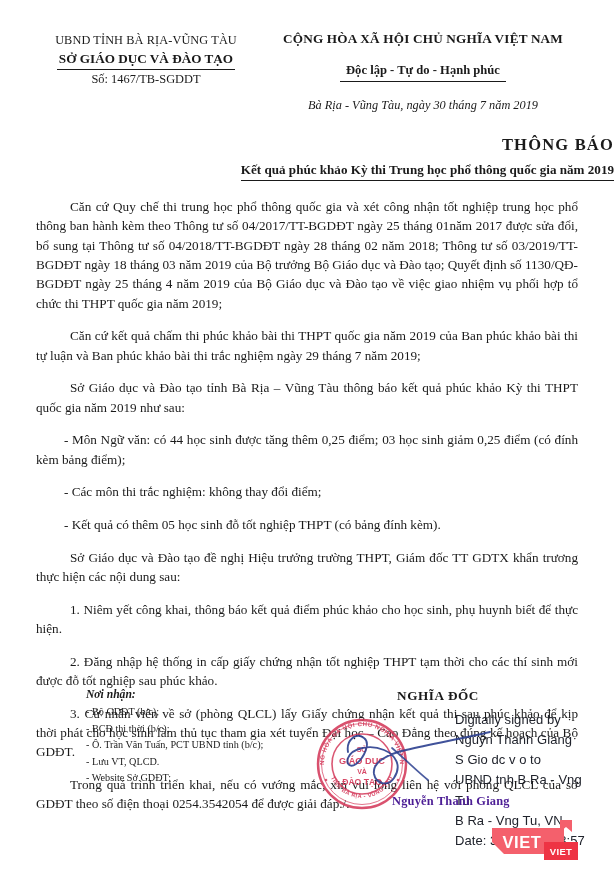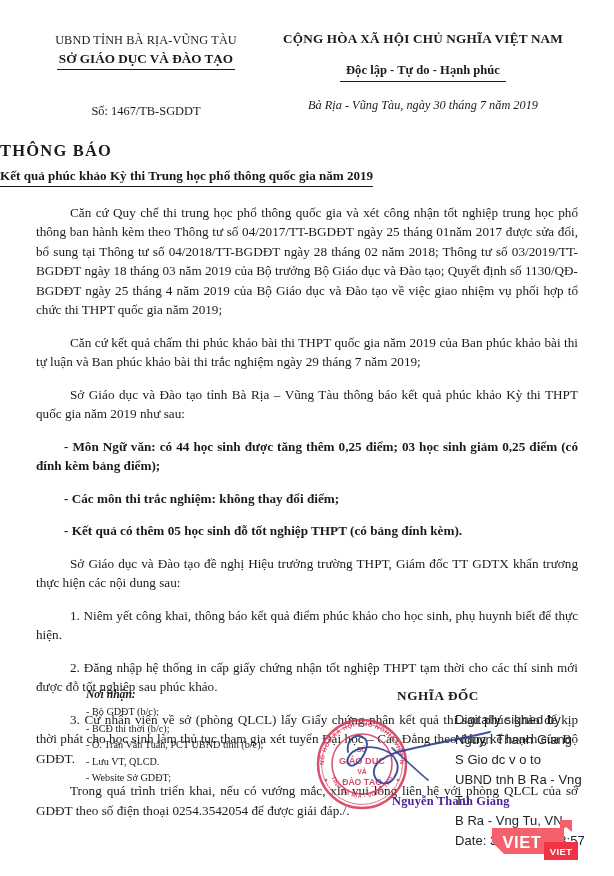--- a/index.html
+++ b/index.html
@@ -43,21 +43,21 @@
   .org-line2 {
     font-size: 13.2px;
     font-weight: bold;
     line-height: 1.4;
     display: inline-block;
     border-bottom: 1.4px solid #1a1a1a;
     padding: 0 2px 1px 2px;
   }
   .doc-number {
     font-size: 12.4px;
-    margin-top: 34px;
+    margin-top: 2px;
     text-align: center;
   }
   .nation-line1 {
     font-size: 13.2px;
     font-weight: bold;
     letter-spacing: 0.2px;
     line-height: 1.4;
   }
   .nation-line2 {
     font-size: 12.6px;
@@ -69,21 +69,21 @@
     margin-top: 13px;
   }
   .place-date {
     font-size: 12.3px;
     font-style: italic;
     margin-top: 16px;
   }
 
   
   .title-block {
-    text-align: left;
+    text-align: right;
     margin-top: 22px;
   }
   .title-main {
     font-size: 16.5px;
     font-weight: bold;
     letter-spacing: 1.2px;
   }
   .title-sub {
     font-size: 13.1px;
     font-weight: bold;
@@ -98,21 +98,21 @@
     margin: 16px 36px 0 36px;
   }
   .para {
     font-size: 13.2px;
     line-height: 1.47;
     text-align: justify;
     text-justify: inter-word;
     margin-bottom: 9px;
   }
   .para.indent { text-indent: 34px; }
-  .para.dash   { text-indent: 28px; font-weight: bold; }
+  .para.dash   { text-indent: 28px; }
   .para.num    { text-indent: 34px; }
   .para.tight  { margin-bottom: 7px; }
 
   
   .footer {
     position: absolute;
     left: 0;
     right: 0;
     top: 688px;
     height: 188px;

